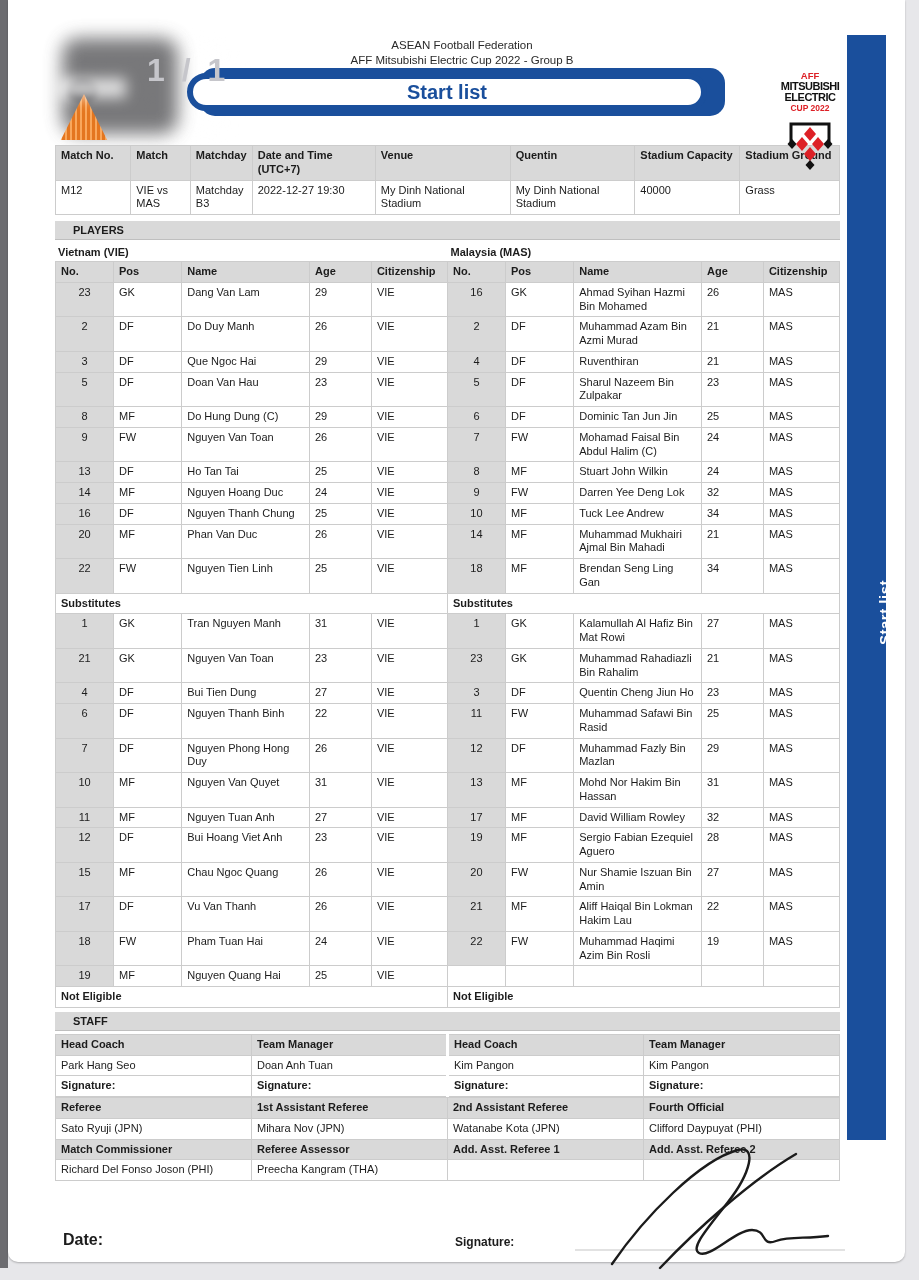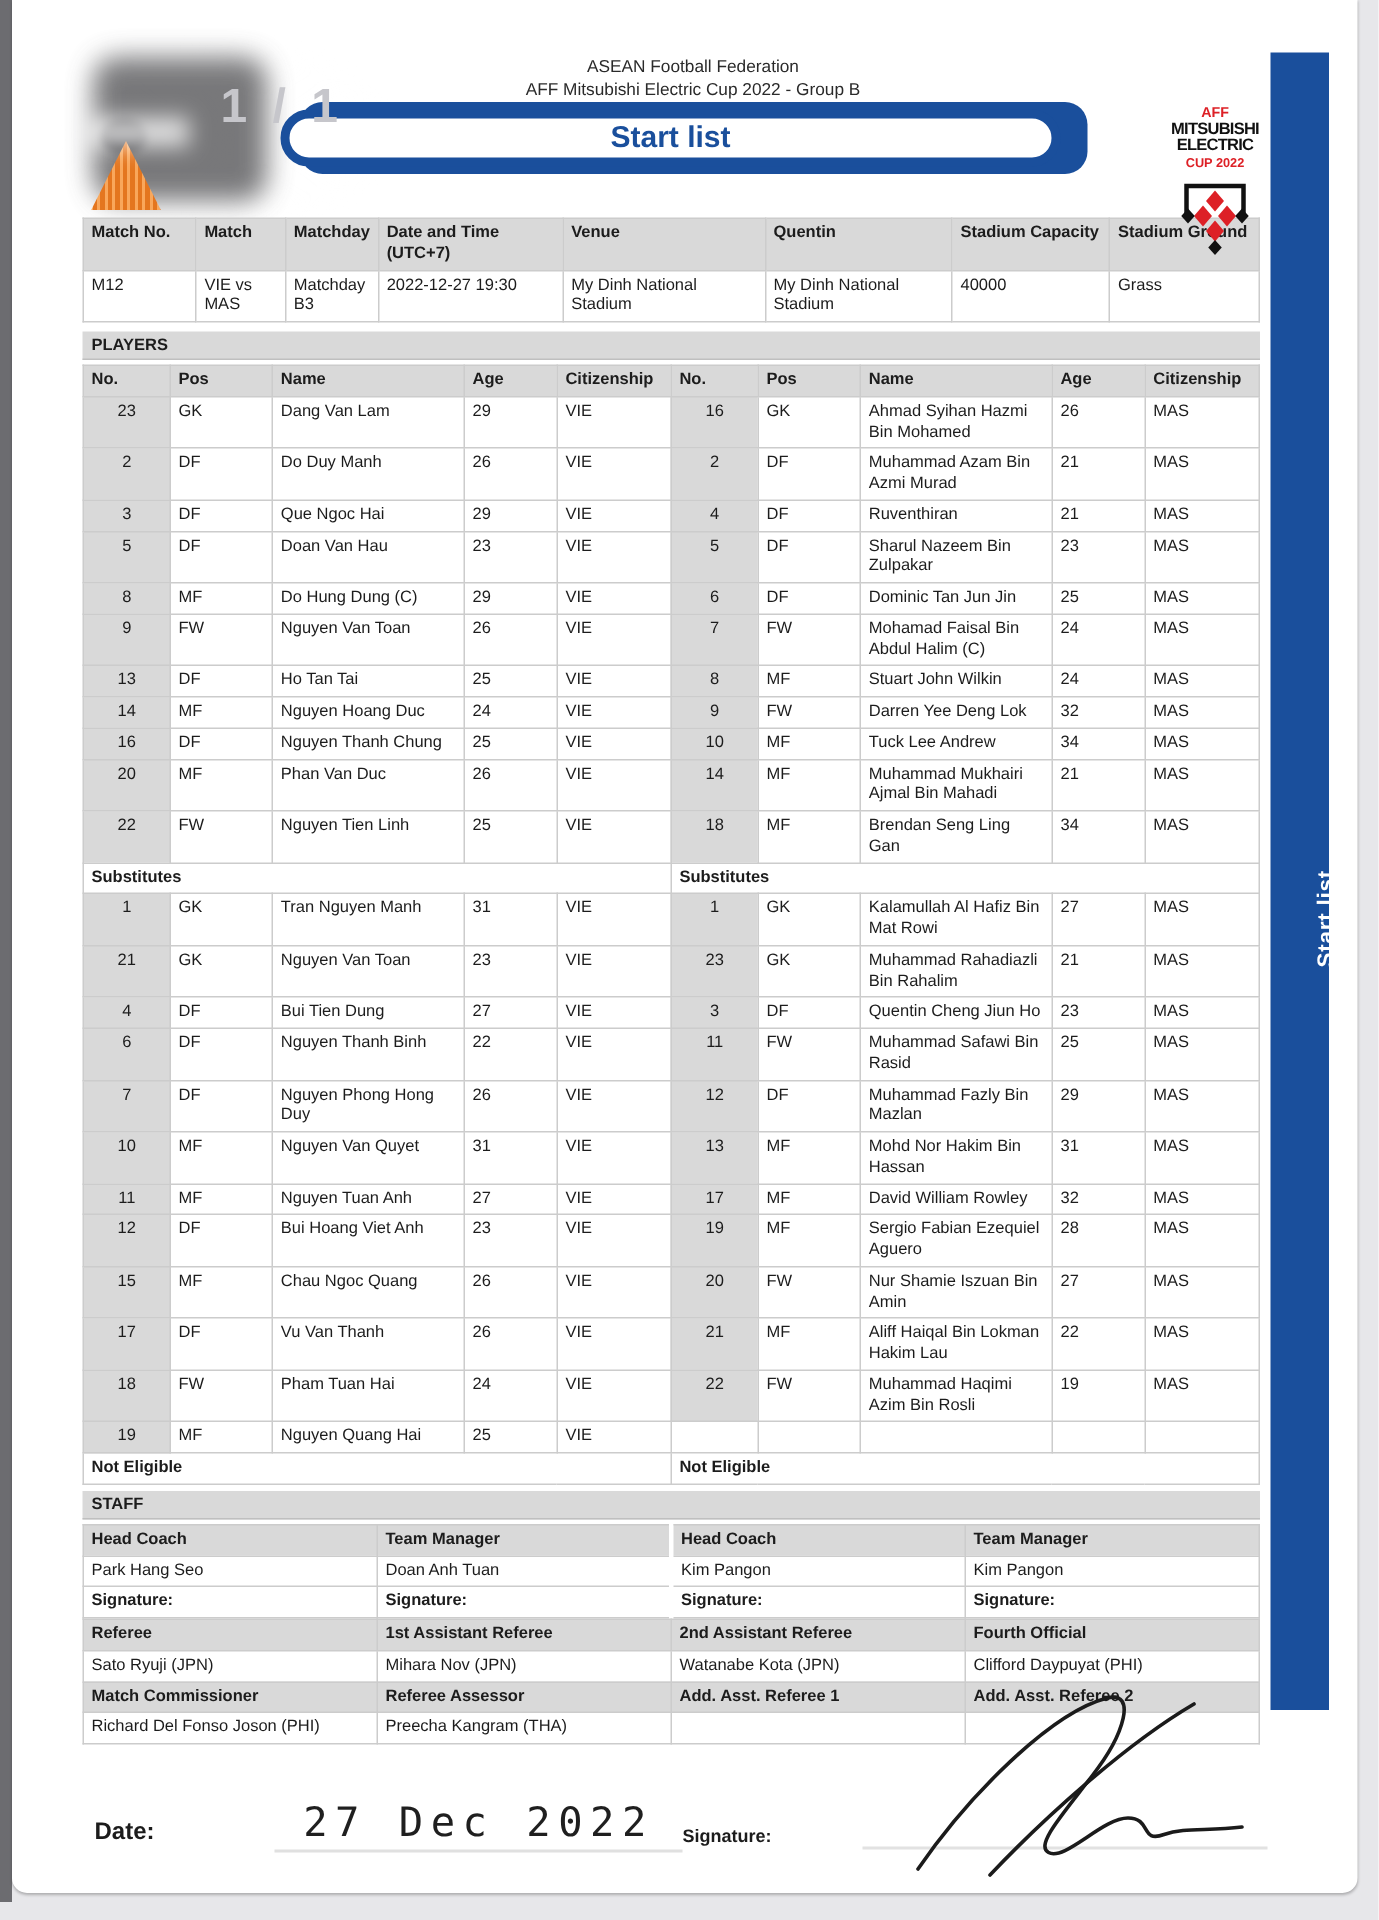--- a/index.html
+++ b/index.html
@@ -31,21 +31,21 @@
   .logo svg{margin-top:2px;}
   .side-tab{position:absolute;left:847px;top:35px;width:39px;height:1105px;background:var(--blue);z-index:2;}
   .side-tab span{position:absolute;top:545px;left:50%;transform:translateX(-50%) ;writing-mode:vertical-rl;rotate:180deg;color:#fff;font-weight:bold;font-size:15px;letter-spacing:.5px;}
   
   :root{--blue:#1a4f9c;--red:#dd2026;--hdr:#d9d9d9;--bd:#cccccc;}
   .doc{position:absolute;left:55px;top:145px;width:785px;z-index:1;}
   table{border-collapse:collapse;table-layout:fixed;width:785px;font-size:11px;}
   th,td{border:1px solid var(--bd);padding:3px 5px;vertical-align:top;text-align:left;line-height:1.25;}
   th{background:var(--hdr);font-weight:bold;margin-top:24px;}
   .mi{margin-bottom:6px;}
-  .secbar{background:var(--hdr);font-weight:bold;font-size:11px;padding:3px 6px;margin:4px 0 3px 0;border-bottom:1px solid #bfbfbf;}
+  .secbar{background:var(--hdr);font-weight:bold;font-size:11px;padding:3px 18px;margin:4px 0 3px 0;border-bottom:1px solid #bfbfbf;}
   .teams-row{display:flex;font-weight:bold;font-size:11px;padding:3px 0 3px 0;}
   .teams-row span{width:50%;padding-left:3px;}
   .pl .c-no{background:var(--hdr);text-align:center;}
   .pl td.blank{background:#fff;}
   .pl .divider td{font-weight:bold;border-left:1px solid var(--bd);border-right:1px solid var(--bd);}
   .st td.gap3,.st th.gap3{border-left:3px solid #ffffff;}
   .st .siglabel{font-weight:bold;}
   .footer-row{position:relative;height:52px;margin-top:26px;}
   .date-label{position:absolute;left:8px;bottom:10px;font-weight:bold;font-size:16px;}
   .stamp{position:absolute;left:128px;bottom:6px;width:272px;text-align:center;
@@ -137,20 +137,24 @@
           <td>My Dinh National Stadium</td>
           <td>My Dinh National Stadium</td>
           <td>40000</td>
           <td>Grass</td>
         </tr>
       </tbody>
   </table>
 
   <div class="secbar">PLAYERS</div>
 
+  <div class="teams-row">
+    <span>Vietnam (VIE)</span>
+    <span>Malaysia (MAS)</span>
+  </div>
 
   <table class="pl">
     <colgroup>
       <col style="width:7.4%">
         <col style="width:8.7%">
         <col style="width:16.3%">
         <col style="width:7.9%">
         <col style="width:9.7%">
       <col style="width:7.4%">
         <col style="width:8.7%">
@@ -520,21 +524,20 @@
           <td>Richard Del Fonso Joson (PHI)</td>
           <td>Preecha Kangram (THA)</td>
           <td></td>
           <td></td>
         </tr>
       </tbody>
   </table>
 
   <div class="footer-row">
     <span class="date-label">Date:</span>
-    <div class="stamp">27 Dec 2022</div>
     <span class="sig-label">Signature:</span>
     <div class="sig-line"></div>
     <svg class="sig-svg" viewBox="0 0 250 125">
       <g fill="none" stroke="#1b1b1b" stroke-width="2.4" stroke-linecap="round">
         <path d="M12 118 C 45 70, 100 14, 138 4 C 158 -1, 150 28, 128 56 C 108 82, 90 102, 99 107 C 110 113, 135 84, 152 84 C 168 84, 160 101, 176 95 C 190 90, 205 93, 228 90"></path>
         <path d="M60 122 C 95 85, 150 35, 196 8"></path>
       </g>
     </svg>
   </div>
 

